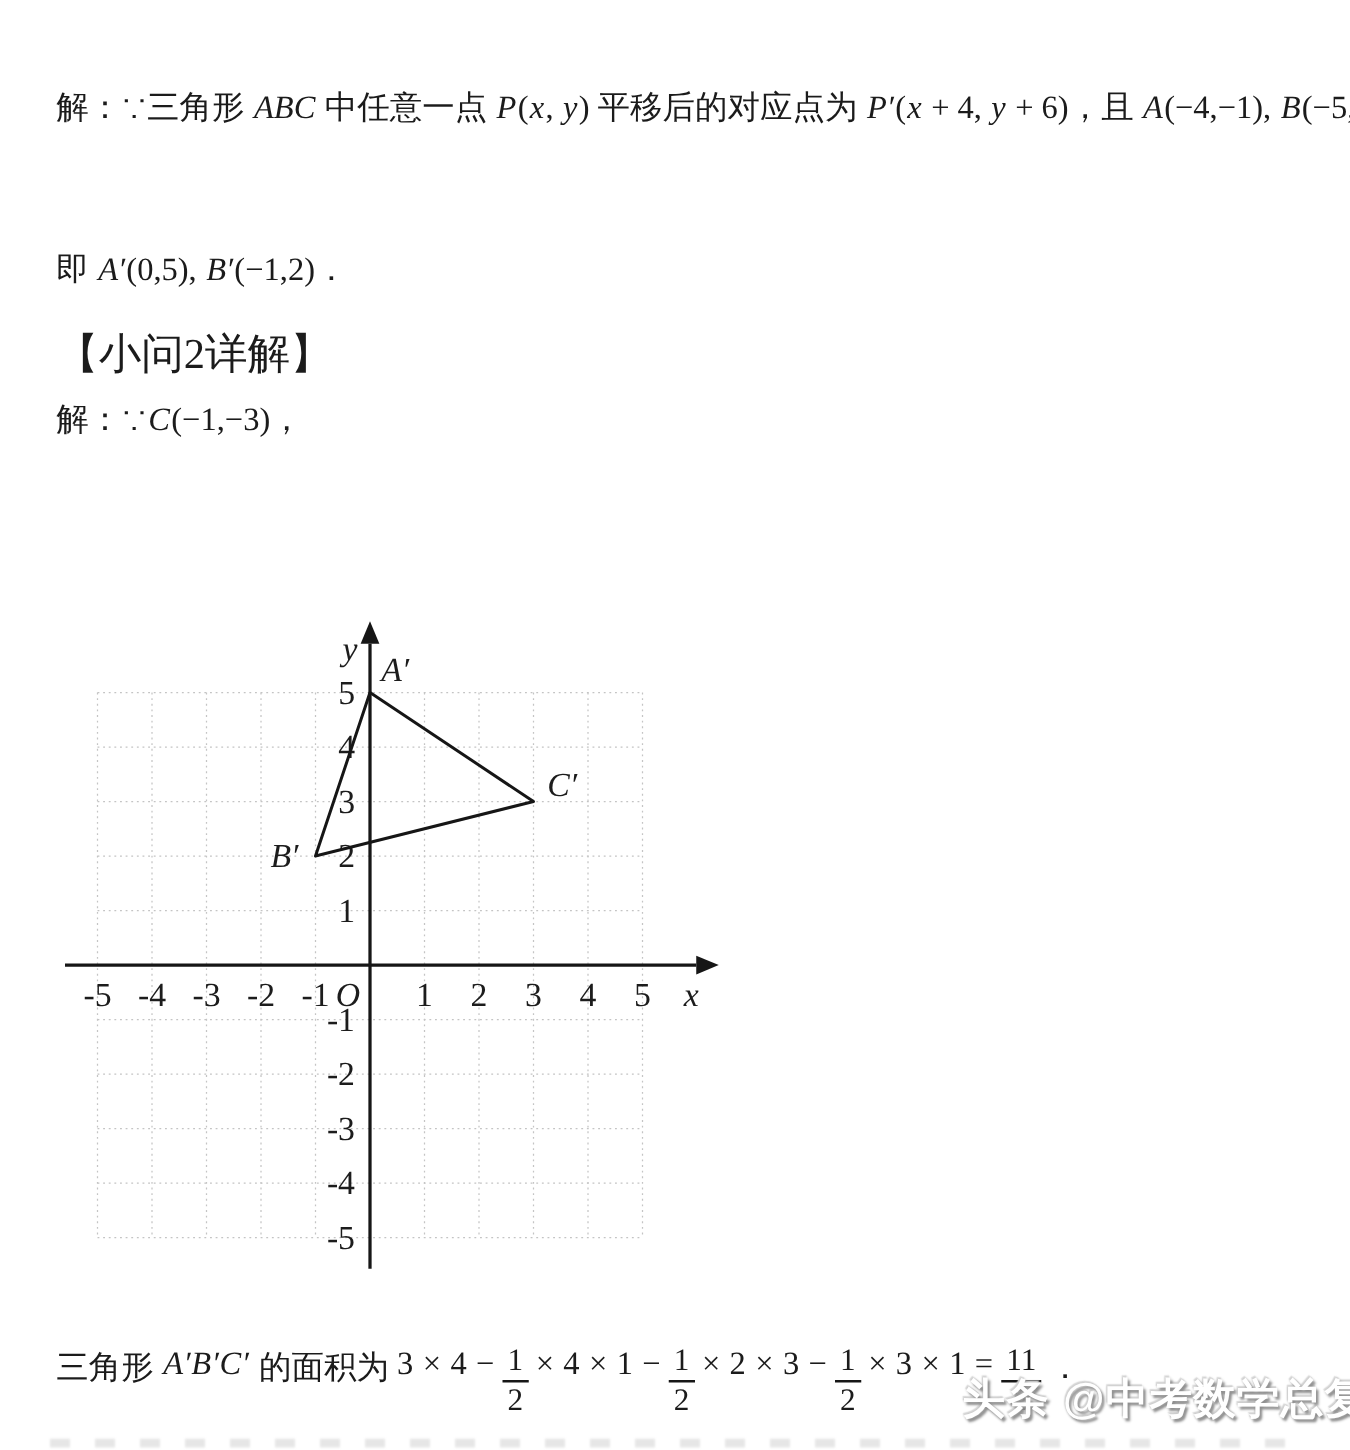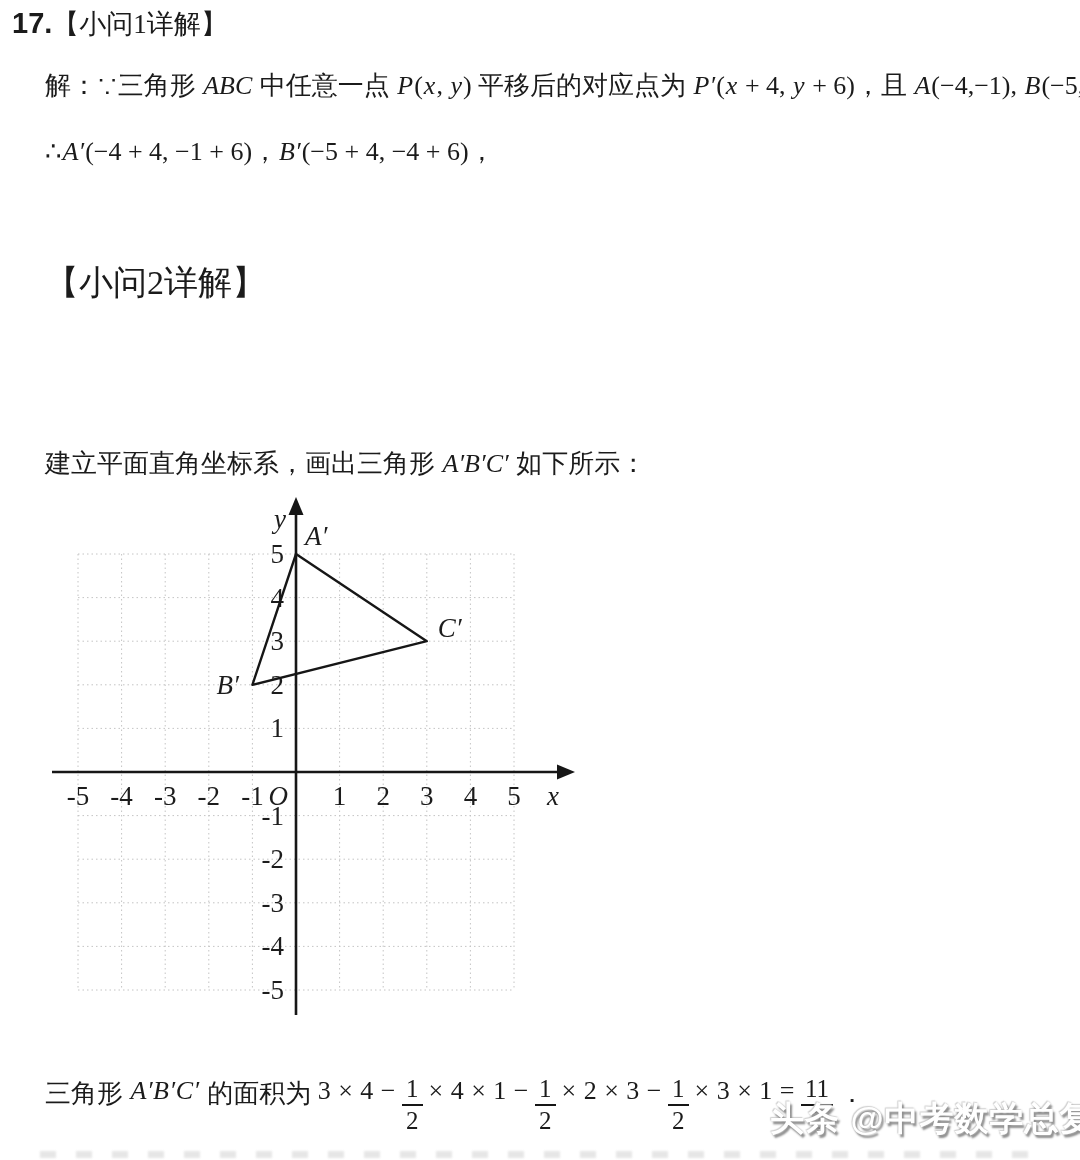--- a/index.html
+++ b/index.html
@@ -35,31 +35,27 @@
 
   #cutoff{position:absolute;left:40px;top:1151px;width:1000px;height:7px;
     background:repeating-linear-gradient(90deg,rgba(120,120,120,0.18) 0 16px,transparent 16px 36px);
     filter:blur(1px);}
 </style>
 </head>
 <body>
 
 <div id="page">
 
-  <div id="heading">
-    <span id="problem-number">17.</span>
-    <span id="section1-title">【小问1详解】</span>
-  </div>
 
   <p class="para" style="top:68px">解：∵三角形 <i>ABC</i> 中任意一点 <i>P</i>(<i>x</i>, <i>y</i>) 平移后的对应点为 <i>P′</i>(<i>x</i> + 4, <i>y</i> + 6)，且 <i>A</i>(−4,−1), <i>B</i>(−5,−4)，</p>
-  <p class="para" style="top:134px">∴<i>A′</i>(−4 + 4, −1 + 6)，<i>B′</i>(−5 + 4, −4 + 6)，</p>
+  <p class="para" style="top:198px">即 <i>A′</i>(0,5), <i>B′</i>(−1,2)．</p>
 
   <p class="section-title" style="top:260px">【小问2详解】</p>
 
-  <p class="para" style="top:446px">建立平面直角坐标系，画出三角形 <i>A′B′C′</i> 如下所示：</p>
+  <p class="para" style="top:318px">解：∵<i>C</i>(−1,−3)，</p>
 
   <svg id="figure" width="550" height="540" viewBox="0 0 550 540">
       <line x1="48" y1="66" x2="48" y2="502" class="grid"></line>
       <line x1="48" y1="66" x2="484" y2="66" class="grid"></line>
       <line x1="91.6" y1="66" x2="91.6" y2="502" class="grid"></line>
       <line x1="48" y1="109.6" x2="484" y2="109.6" class="grid"></line>
       <line x1="135.2" y1="66" x2="135.2" y2="502" class="grid"></line>
       <line x1="48" y1="153.2" x2="484" y2="153.2" class="grid"></line>
       <line x1="178.8" y1="66" x2="178.8" y2="502" class="grid"></line>
       <line x1="48" y1="196.8" x2="484" y2="196.8" class="grid"></line>

